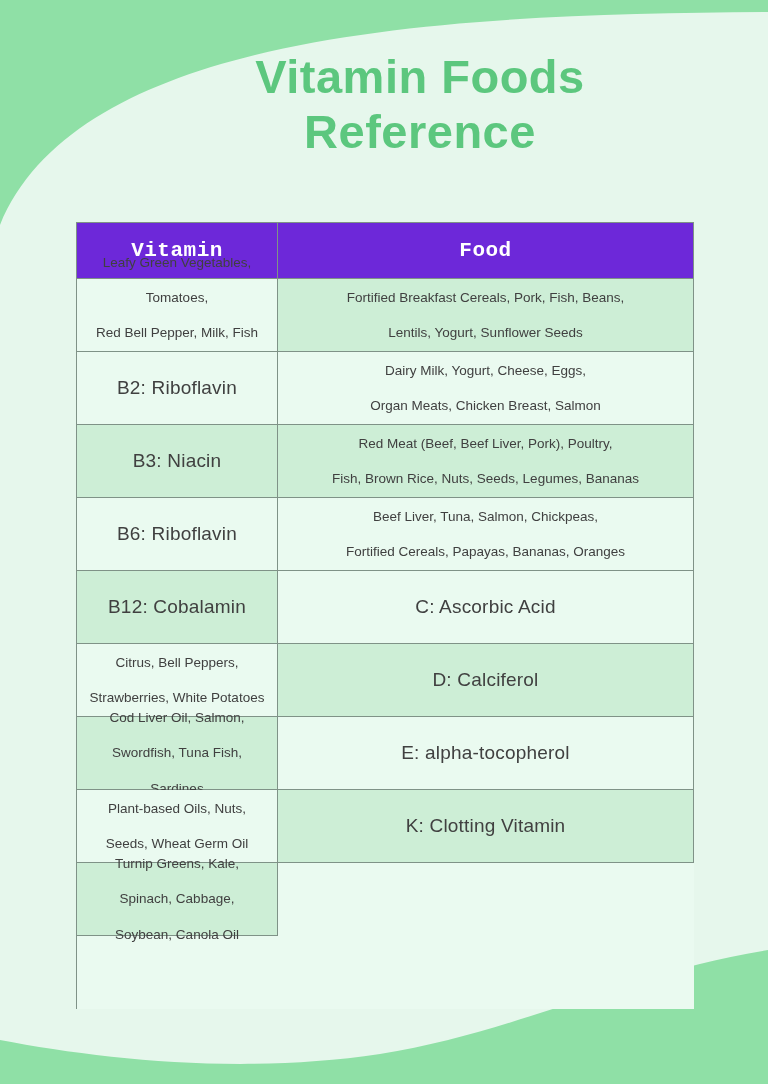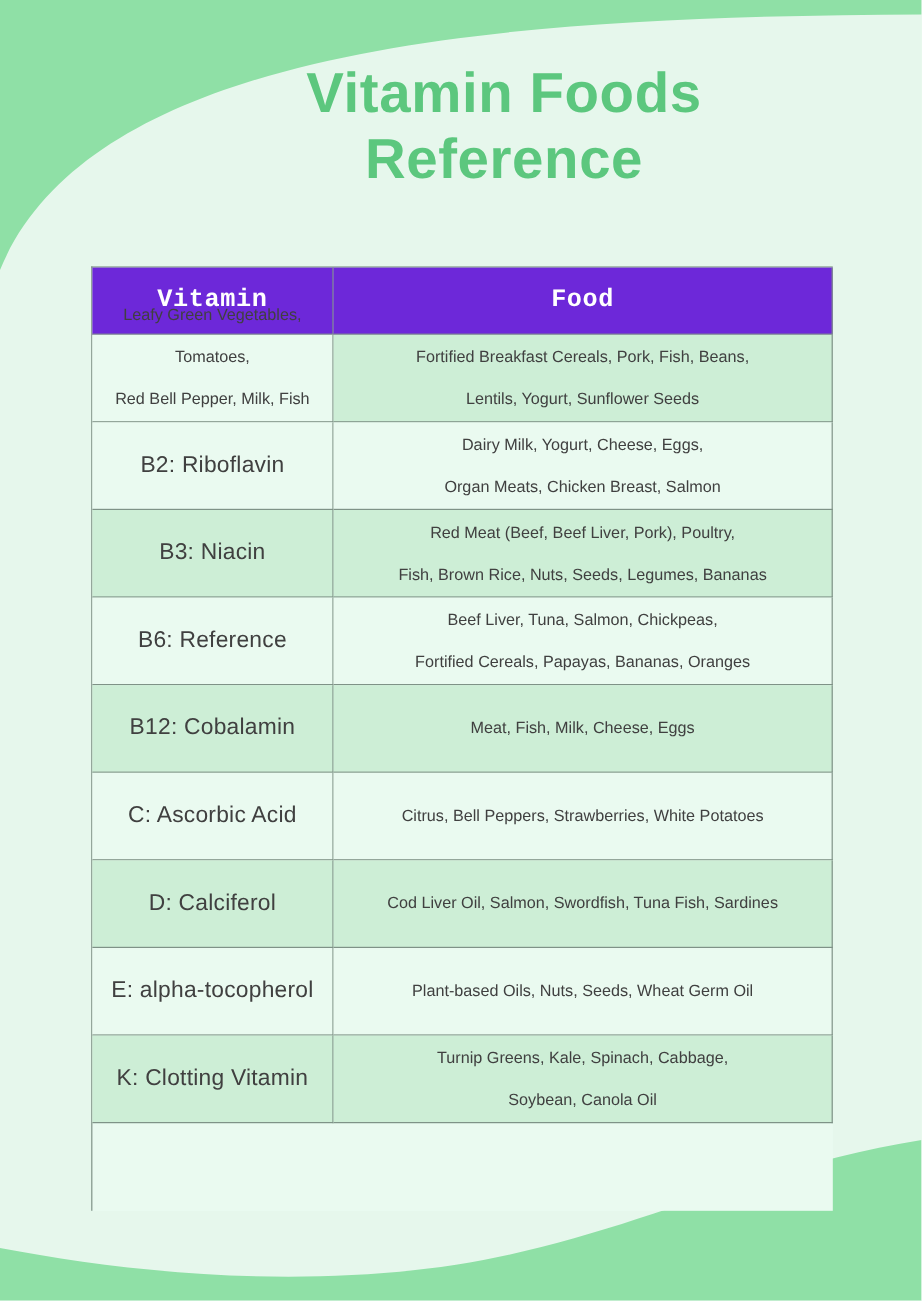--- a/index.html
+++ b/index.html
@@ -95,26 +95,25 @@
 Lentils, Yogurt, Sunflower Seeds</div>
 
     <div class="cell vit row-plain">B2: Riboflavin</div>
     <div class="cell food row-plain">Dairy Milk, Yogurt, Cheese, Eggs,
 Organ Meats, Chicken Breast, Salmon</div>
 
     <div class="cell vit row-alt">B3: Niacin</div>
     <div class="cell food row-alt">Red Meat (Beef, Beef Liver, Pork), Poultry,
 Fish, Brown Rice, Nuts, Seeds, Legumes, Bananas</div>
 
-    <div class="cell vit row-plain">B6: Reference</div>
+    <div class="cell vit row-plain">B6: Riboflavin</div>
     <div class="cell food row-plain">Beef Liver, Tuna, Salmon, Chickpeas,
 Fortified Cereals, Papayas, Bananas, Oranges</div>
 
     <div class="cell vit row-alt">B12: Cobalamin</div>
-    <div class="cell food row-alt">Meat, Fish, Milk, Cheese, Eggs</div>
 
     <div class="cell vit row-plain">C: Ascorbic Acid</div>
     <div class="cell food row-plain">Citrus, Bell Peppers, Strawberries, White Potatoes</div>
 
     <div class="cell vit row-alt">D: Calciferol</div>
     <div class="cell food row-alt">Cod Liver Oil, Salmon, Swordfish, Tuna Fish, Sardines</div>
 
     <div class="cell vit row-plain">E: alpha-tocopherol</div>
     <div class="cell food row-plain">Plant-based Oils, Nuts, Seeds, Wheat Germ Oil</div>
 

